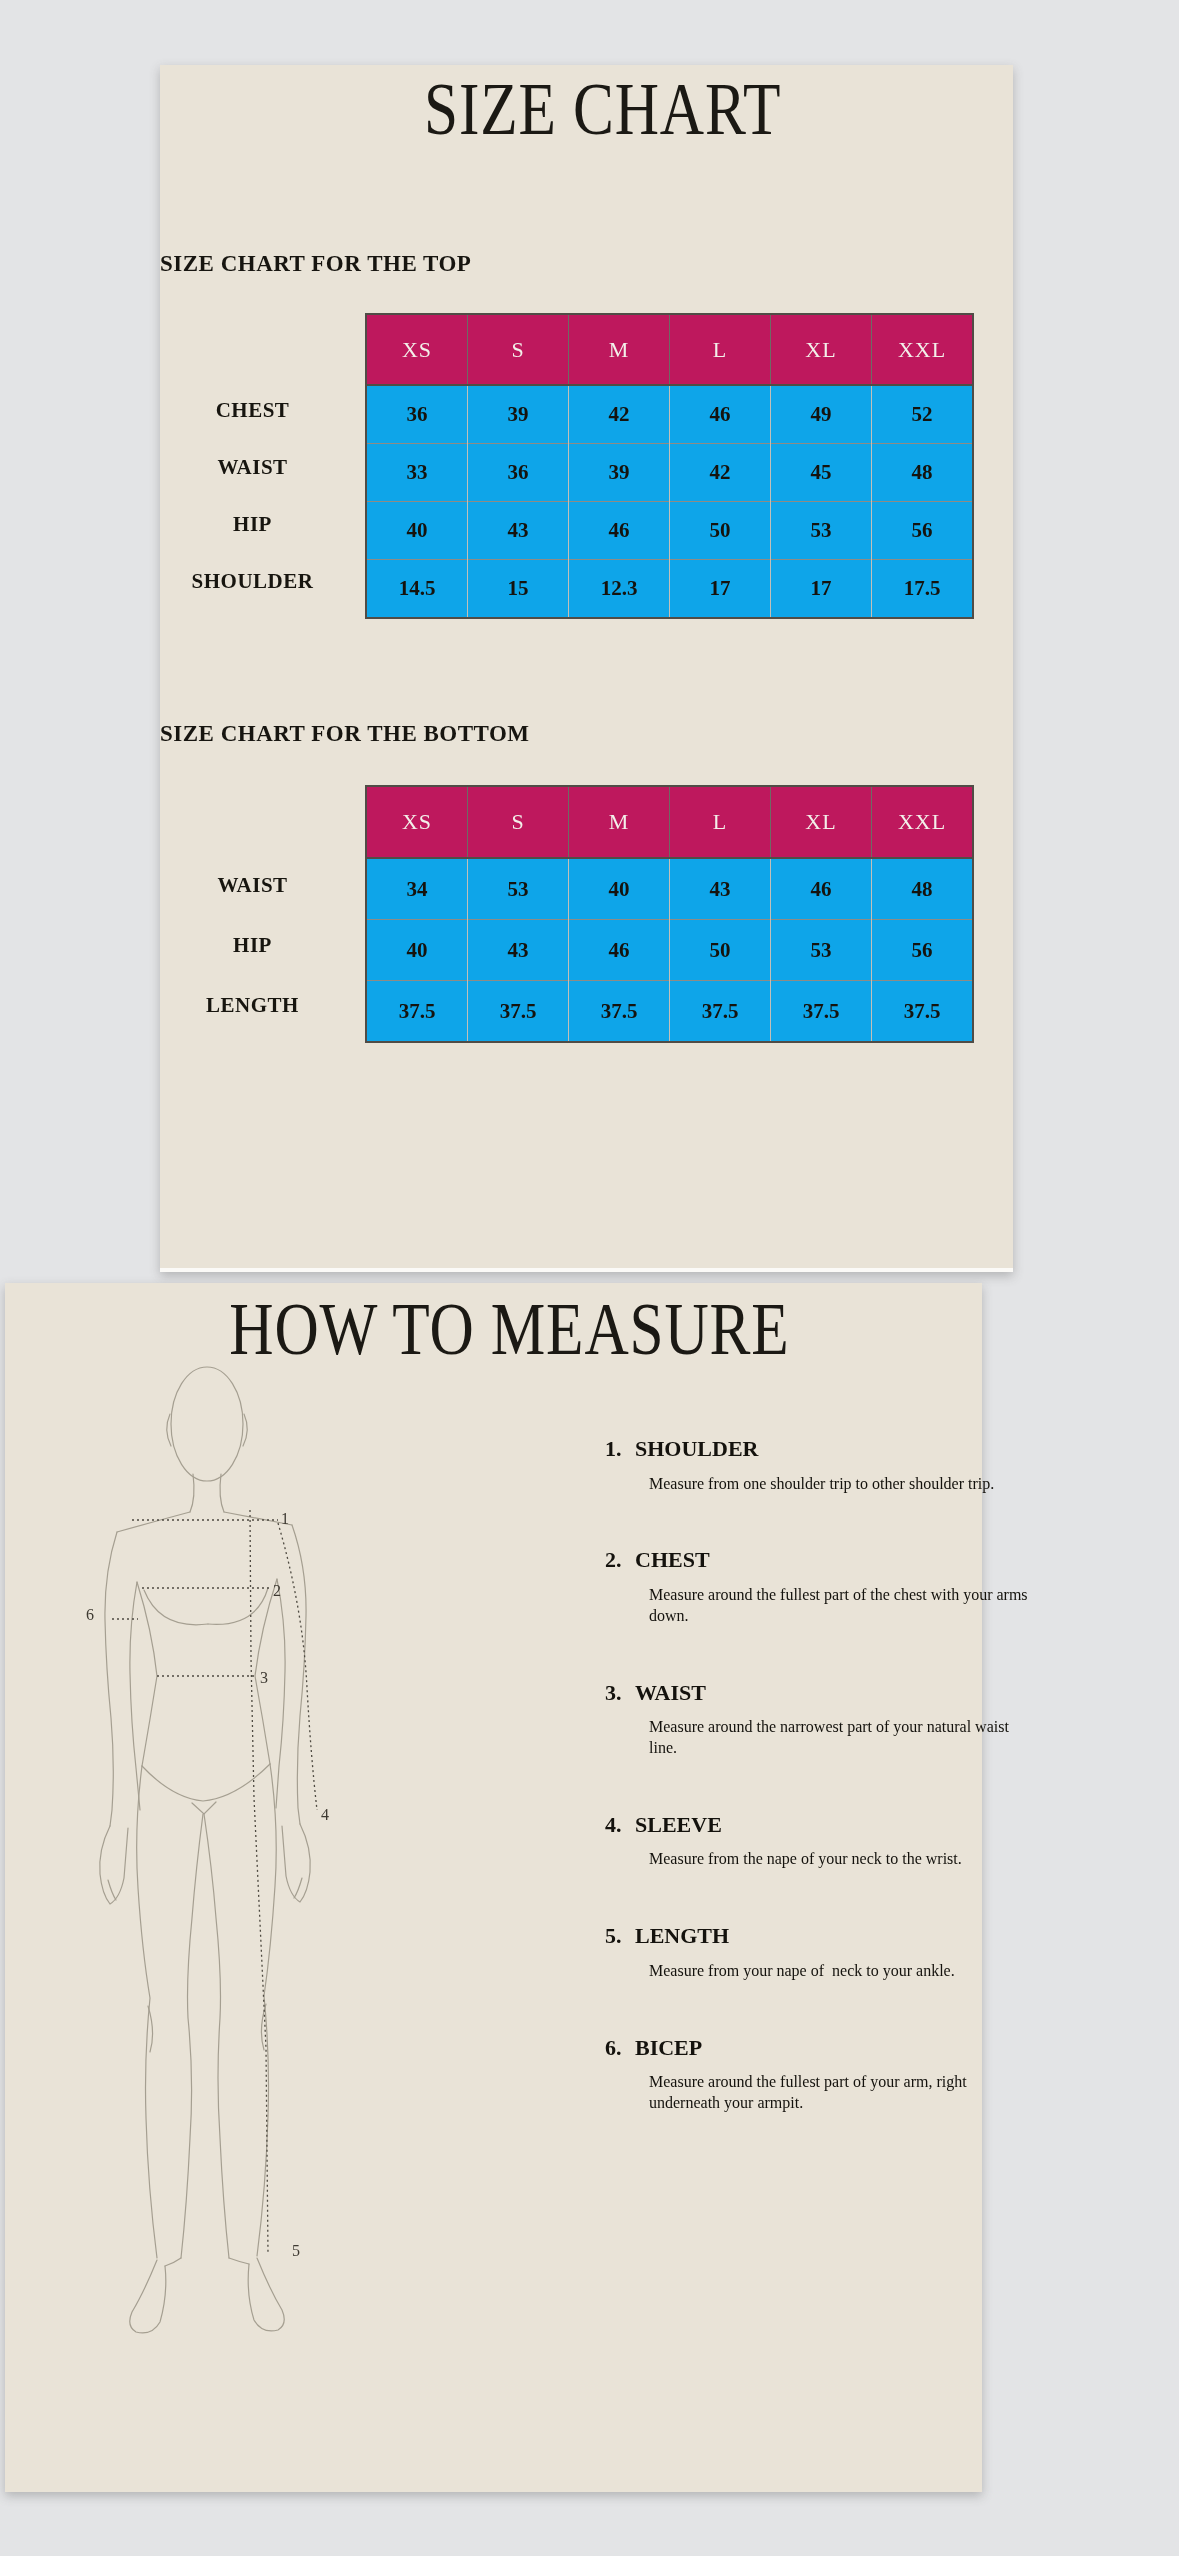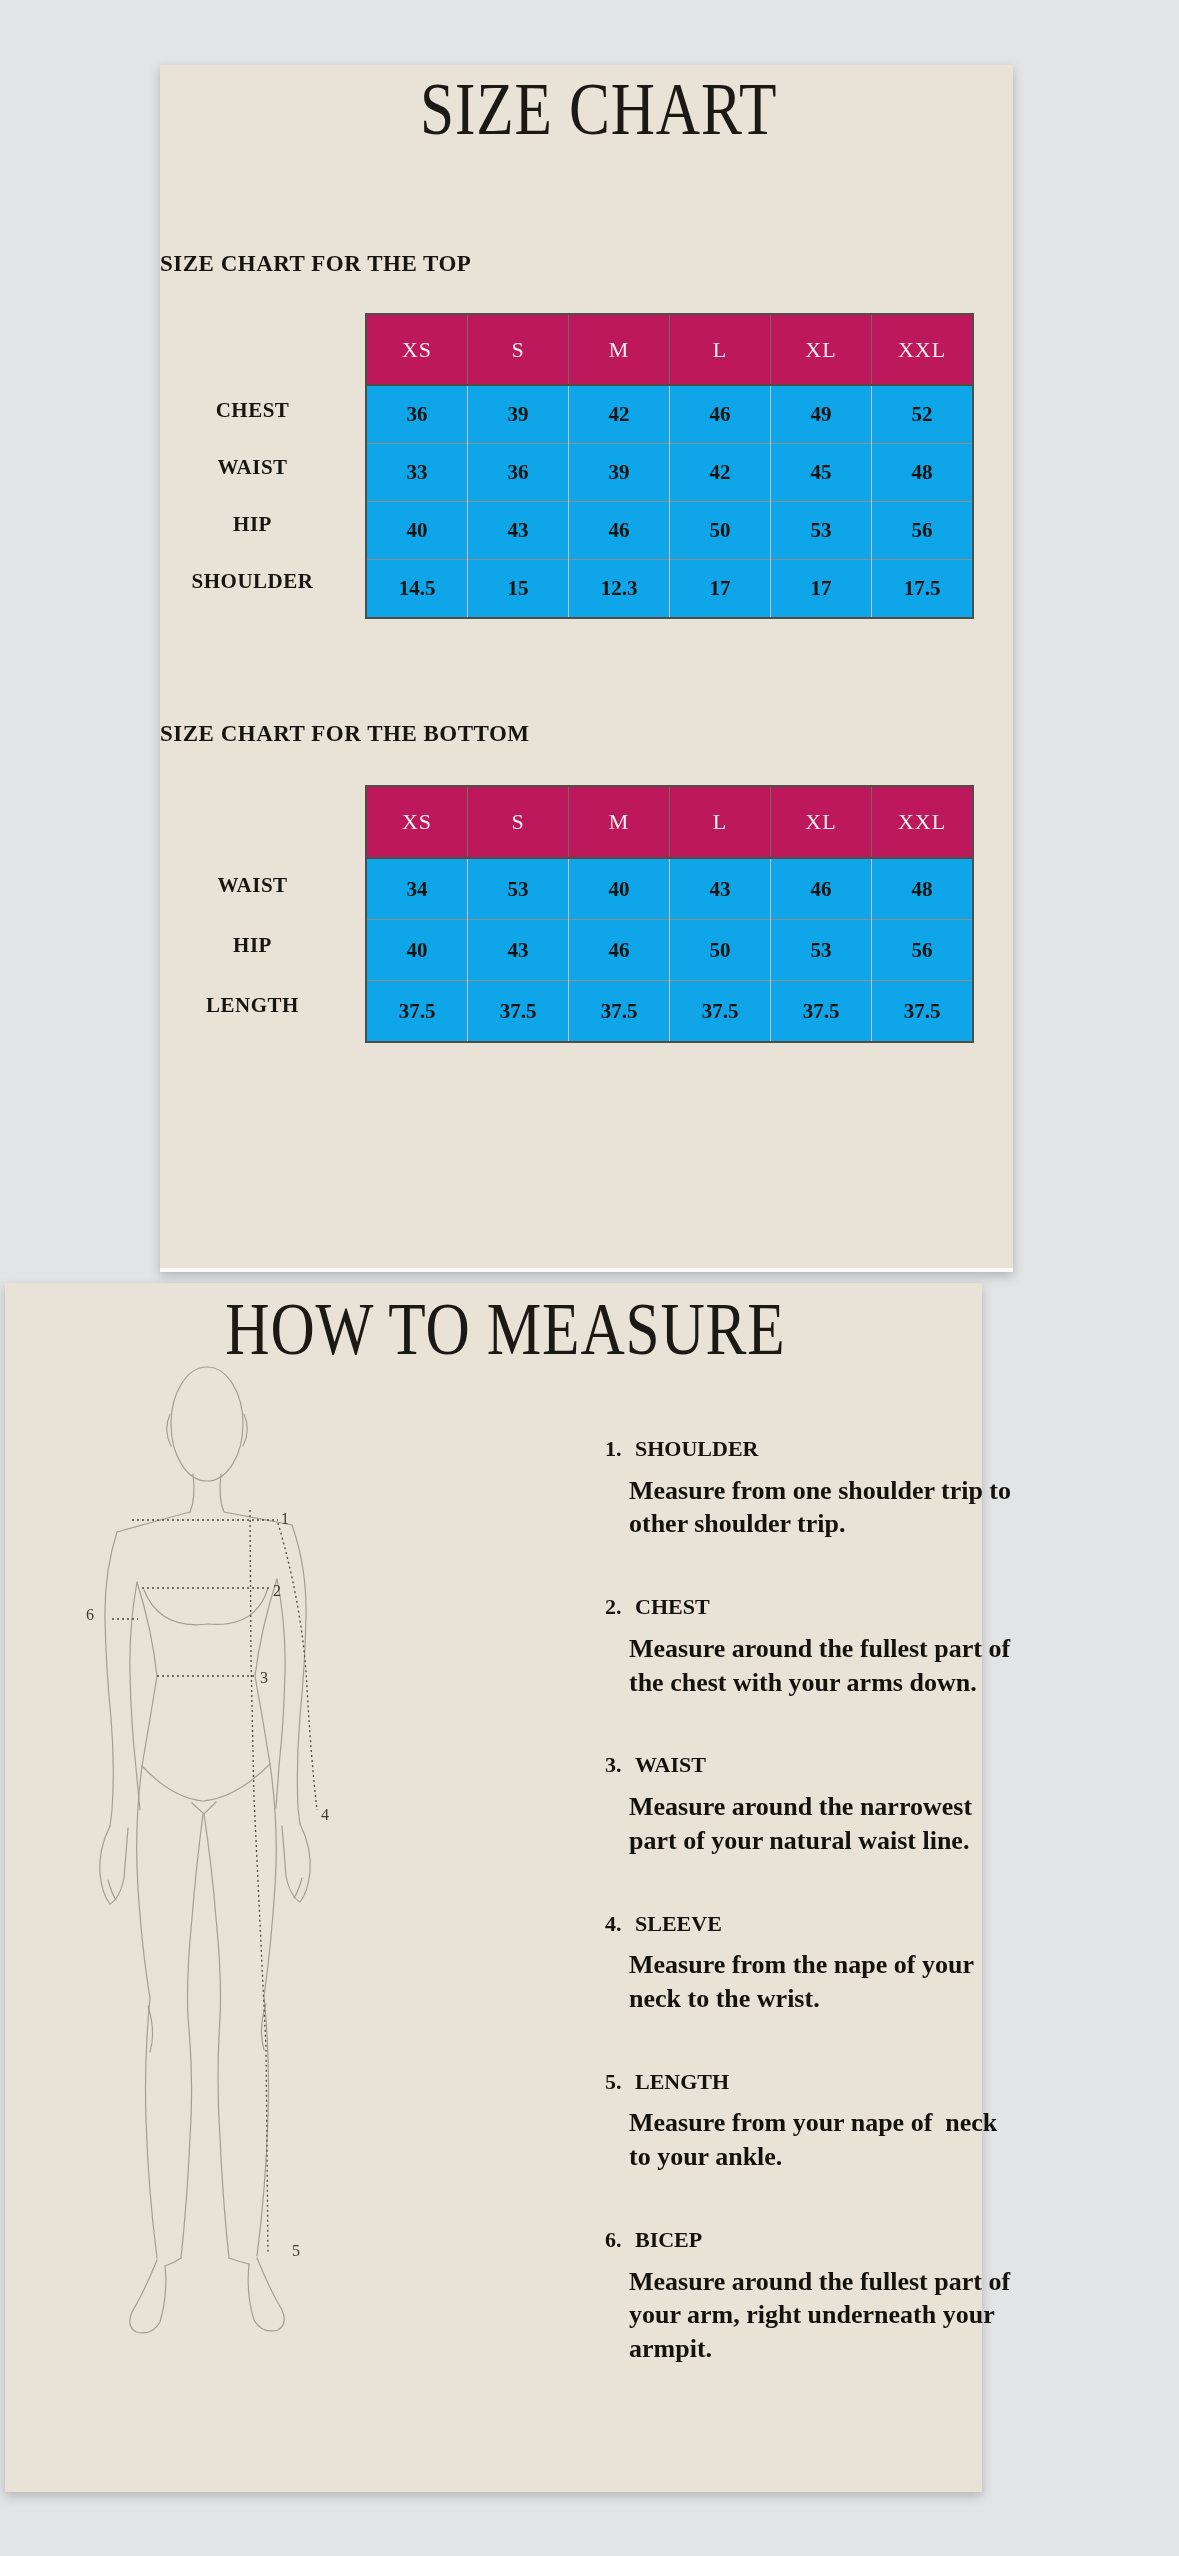--- a/index.html
+++ b/index.html
@@ -9,21 +9,21 @@
     font-family:"Liberation Serif", "DejaVu Serif", serif;
   }
   .card{
     position:absolute;
     background:#e9e3d7;
     box-shadow:0 4px 10px rgba(70,70,70,.30);
   }
   .card1{left:160px;top:65px;width:853px;height:1203px;border-bottom:4px solid #fbfaf7;}
   .card2{left:5px;top:1283px;width:977px;height:1209px;}
 
-  .big-title{position:absolute;left:12px;width:100%;text-align:center;color:#1b1914;}
+  .big-title{position:absolute;left:0;width:100%;text-align:center;color:#1b1914;padding-left:16px;}
   .big-title .squeeze{
     display:inline-block;font-size:73px;line-height:1;font-weight:400;letter-spacing:1px;
     transform:scaleX(.84);transform-origin:center;white-space:nowrap;
   }
   .card1 .big-title{top:8px}
   .card2 .big-title{top:10px}
 
   .subtitle{
     position:absolute;left:0;width:100%;text-align:left;
     font-weight:700;font-size:23px;letter-spacing:.5px;color:#171510;
@@ -59,22 +59,22 @@
   .t2 td{height:58px}
 
   .steps{
     position:absolute;left:600px;top:152px;width:470px;
     list-style:none;margin:0;padding:0;color:#14120d;
   }
   .step{margin-bottom:52px}
   .step-head{display:flex;font-size:22px;font-weight:700;line-height:1.3;}
   .step-num{width:30px;flex:none;}
   .step-desc{
-    margin:10px 0 0 24px;width:390px;
-    font-size:26px;font-weight:700;line-height:1.3;white-space:pre-wrap;
+    margin:10px 0 0 44px;width:390px;
+    font-size:16px;font-weight:400;line-height:1.3;white-space:pre-wrap;
   }
   .croquis{position:absolute;left:55px;top:75px;}
 </style>
 </head>
 <body>
 
 <section class="card card1">
 
   <div class="big-title">
     <span class="squeeze">SIZE CHART</span>

